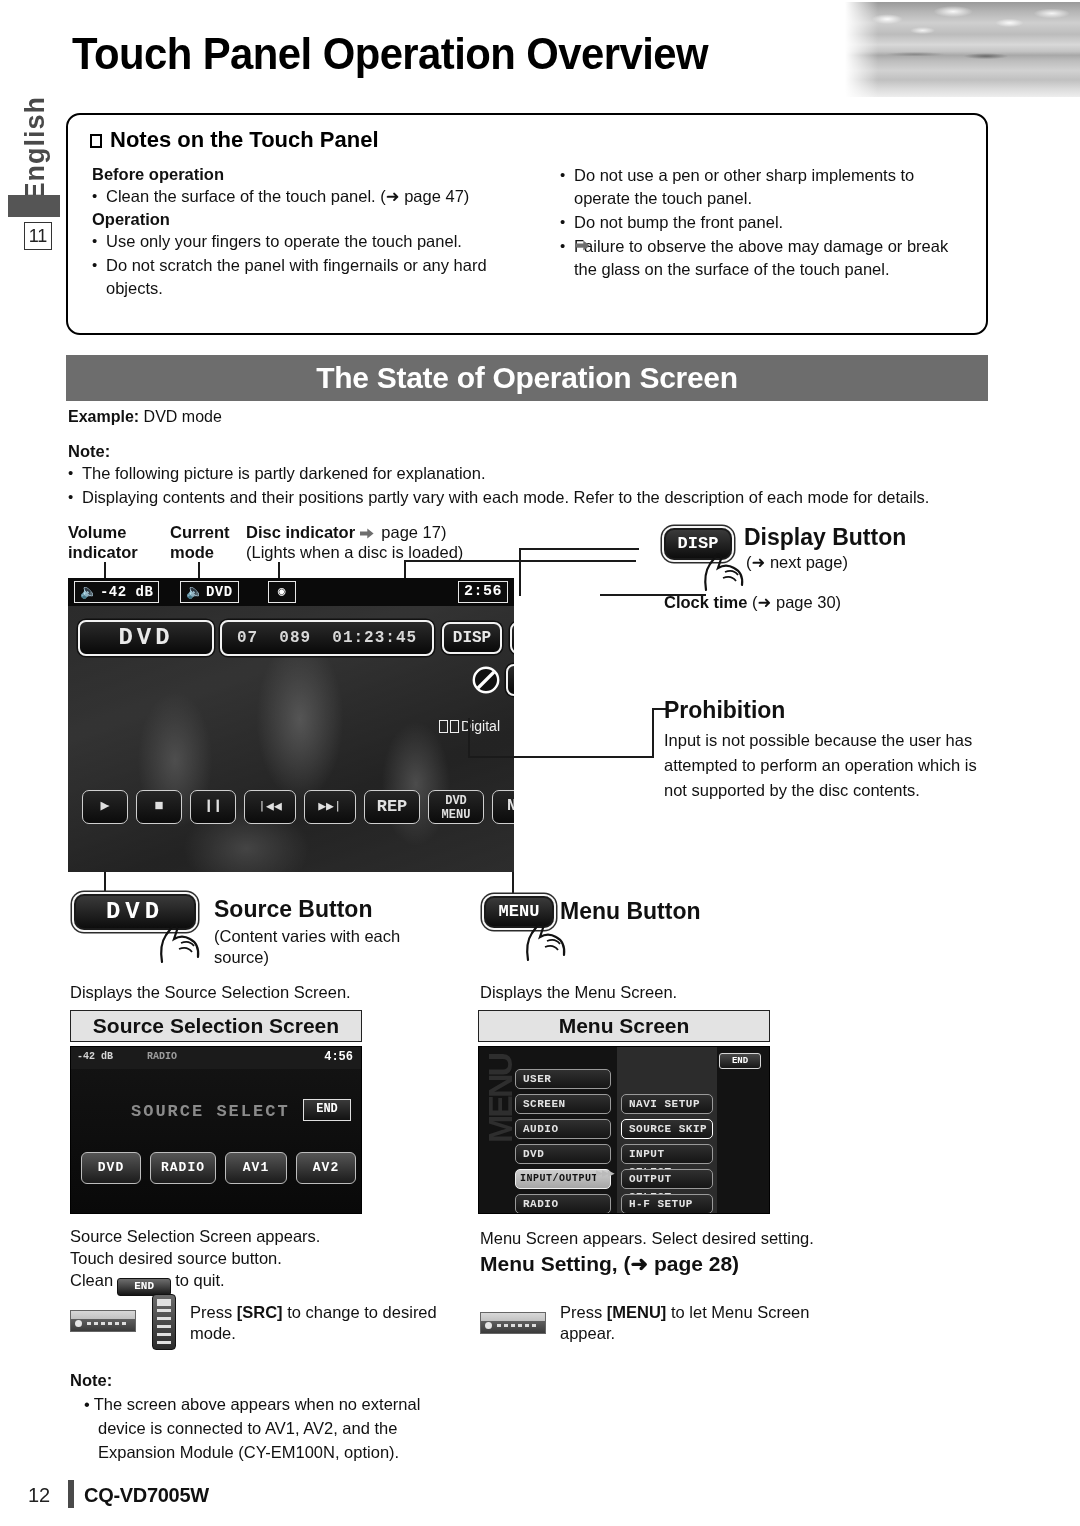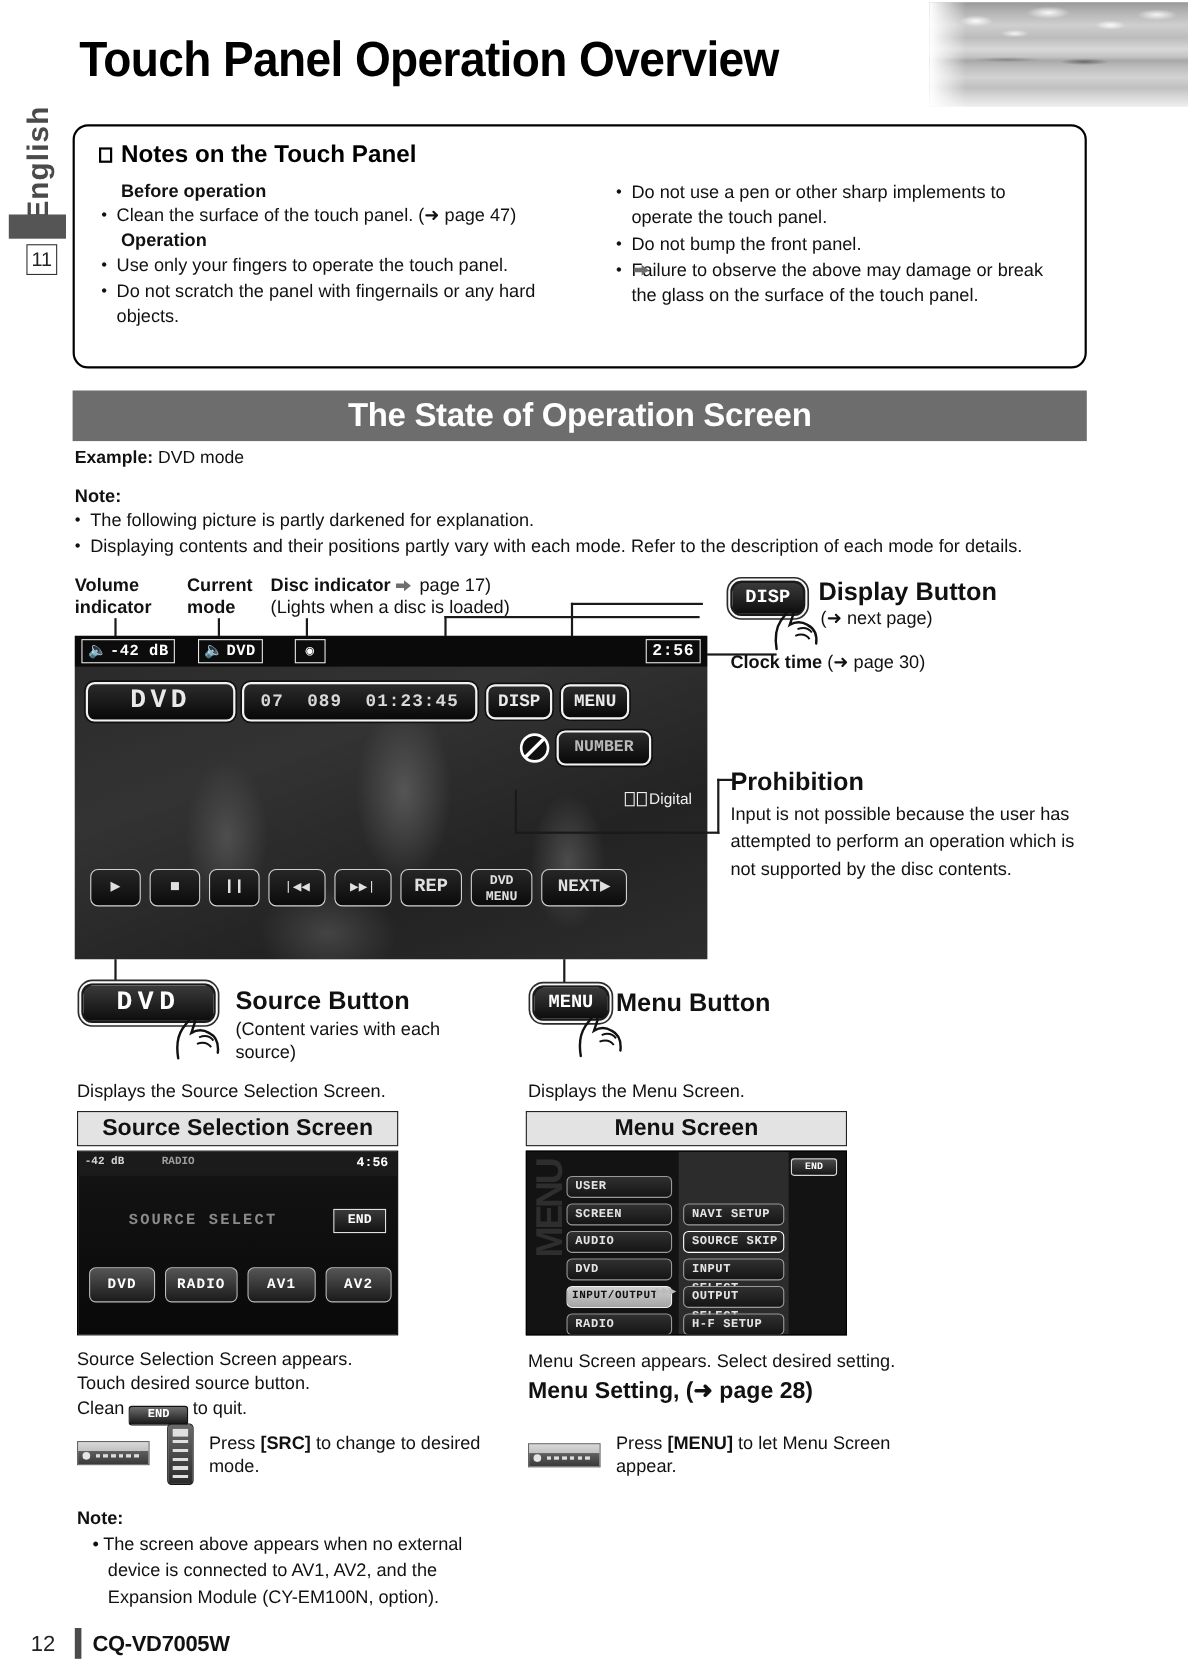--- a/index.html
+++ b/index.html
@@ -66,21 +66,21 @@
   .notes-title {
     position: absolute; left: 22px; top: 12px;
     font-size: 22px; font-weight: bold; color: #000;
   }
   .notes-title .sq {
     display: inline-block; width: 12px; height: 14px;
     border: 2.5px solid #000; margin-right: 8px; position: relative; top: 1px;
   }
   .col-l { position: absolute; left: 24px; top: 48px; width: 440px; }
   .col-r { position: absolute; left: 492px; top: 48px; width: 410px; }
-  .sub-h { font-size: 16.5px; font-weight: bold; margin-top: 2px; margin-left: 18px; }
+  .sub-h { font-size: 16.5px; font-weight: bold; margin-top: 2px; }
   ul.bul { list-style: none; }
   ul.bul li {
     position: relative; padding-left: 14px; font-size: 16.5px;
     line-height: 23px; margin-top: 1px;
   }
   ul.bul li::before {
     content: "\2022"; position: absolute; left: 0; top: -1px; font-size: 15px;
   }
   li.sub-arrow { padding-left: 34px; margin-top: 1px; }
   li.sub-arrow::before { content: ""; }
@@ -109,21 +109,21 @@
   .lbl b { font-weight: bold; }
   .lbl-volume { left: 68px; top: 522px; font-weight: bold; }
   .lbl-mode   { left: 170px; top: 522px; font-weight: bold; }
   .lbl-disc   { left: 246px; top: 522px; }
 
   
   .leader { position: absolute; background: #1a1a1a; }
 
   
   .dvdscreen {
-    position: absolute; left: 68px; top: 578px; width: 575px; height: 294px;
+    position: absolute; left: 68px; top: 578px; width: 446px; height: 294px;
     background:
       linear-gradient(rgba(0,0,0,.45), rgba(0,0,0,.45)),
       radial-gradient(ellipse 60px 110px at 24% 62%, #8e8e8e, rgba(0,0,0,0) 62%),
       radial-gradient(ellipse 70px 130px at 52% 48%, #9b9b9b, rgba(0,0,0,0) 62%),
       radial-gradient(ellipse 55px 100px at 78% 70%, #8a8a8a, rgba(0,0,0,0) 62%),
       radial-gradient(ellipse 90px 60px at 40% 92%, #7c7c7c, rgba(0,0,0,0) 70%),
       linear-gradient(160deg, #4a4a4a 0%, #5d5d5d 35%, #3f3f3f 70%, #525252 100%);
     overflow: hidden;
   }
   .dvd-topbar {
@@ -200,21 +200,21 @@
     background: linear-gradient(#141414, #090909); border: 1px solid #000;
     overflow: hidden;
   }
   .ss-top { position:absolute; left:0; top:0; width:100%; height:22px; background:#1b1b1b; }
   .ss-vol { position:absolute; left:6px; top:4px; font-size:10px; color:#d6d6d6;
             font-family:"Liberation Mono", monospace; font-weight:bold; }
   .ss-mode{ position:absolute; left:76px; top:4px; font-size:10px; color:#9d9d9d;
             font-family:"Liberation Mono", monospace; font-weight:bold; }
   .ss-clk { position:absolute; right:8px; top:3px; font-size:12px; color:#fff;
             font-family:"Liberation Mono", monospace; font-weight:bold; }
-  .ss-title { position:absolute; left:46px; top:55px; font-size:14px; color:#8b8b8b;
+  .ss-title { position:absolute; left:60px; top:55px; font-size:17px; color:#8b8b8b;
               font-family:"Liberation Mono", monospace; font-weight:bold; letter-spacing:2px;}
   .ss-end { position:absolute; right:10px; top:52px; width:48px; height:22px;
             border:1.5px solid #e0e0e0; background:linear-gradient(#3a3a3a,#121212);
             color:#fff; font-size:12px; text-align:center; line-height:19px;
             font-family:"Liberation Mono", monospace; font-weight:bold; }
   .ss-btn { position:absolute; top:105px; height:32px; border:1.5px solid #bdbdbd;
             border-radius:6px; background:linear-gradient(#555,#1b1b1b);
             color:#fff; font-size:13px; text-align:center; line-height:29px;
             font-family:"Liberation Mono", monospace; font-weight:bold; letter-spacing:1px;}
 

